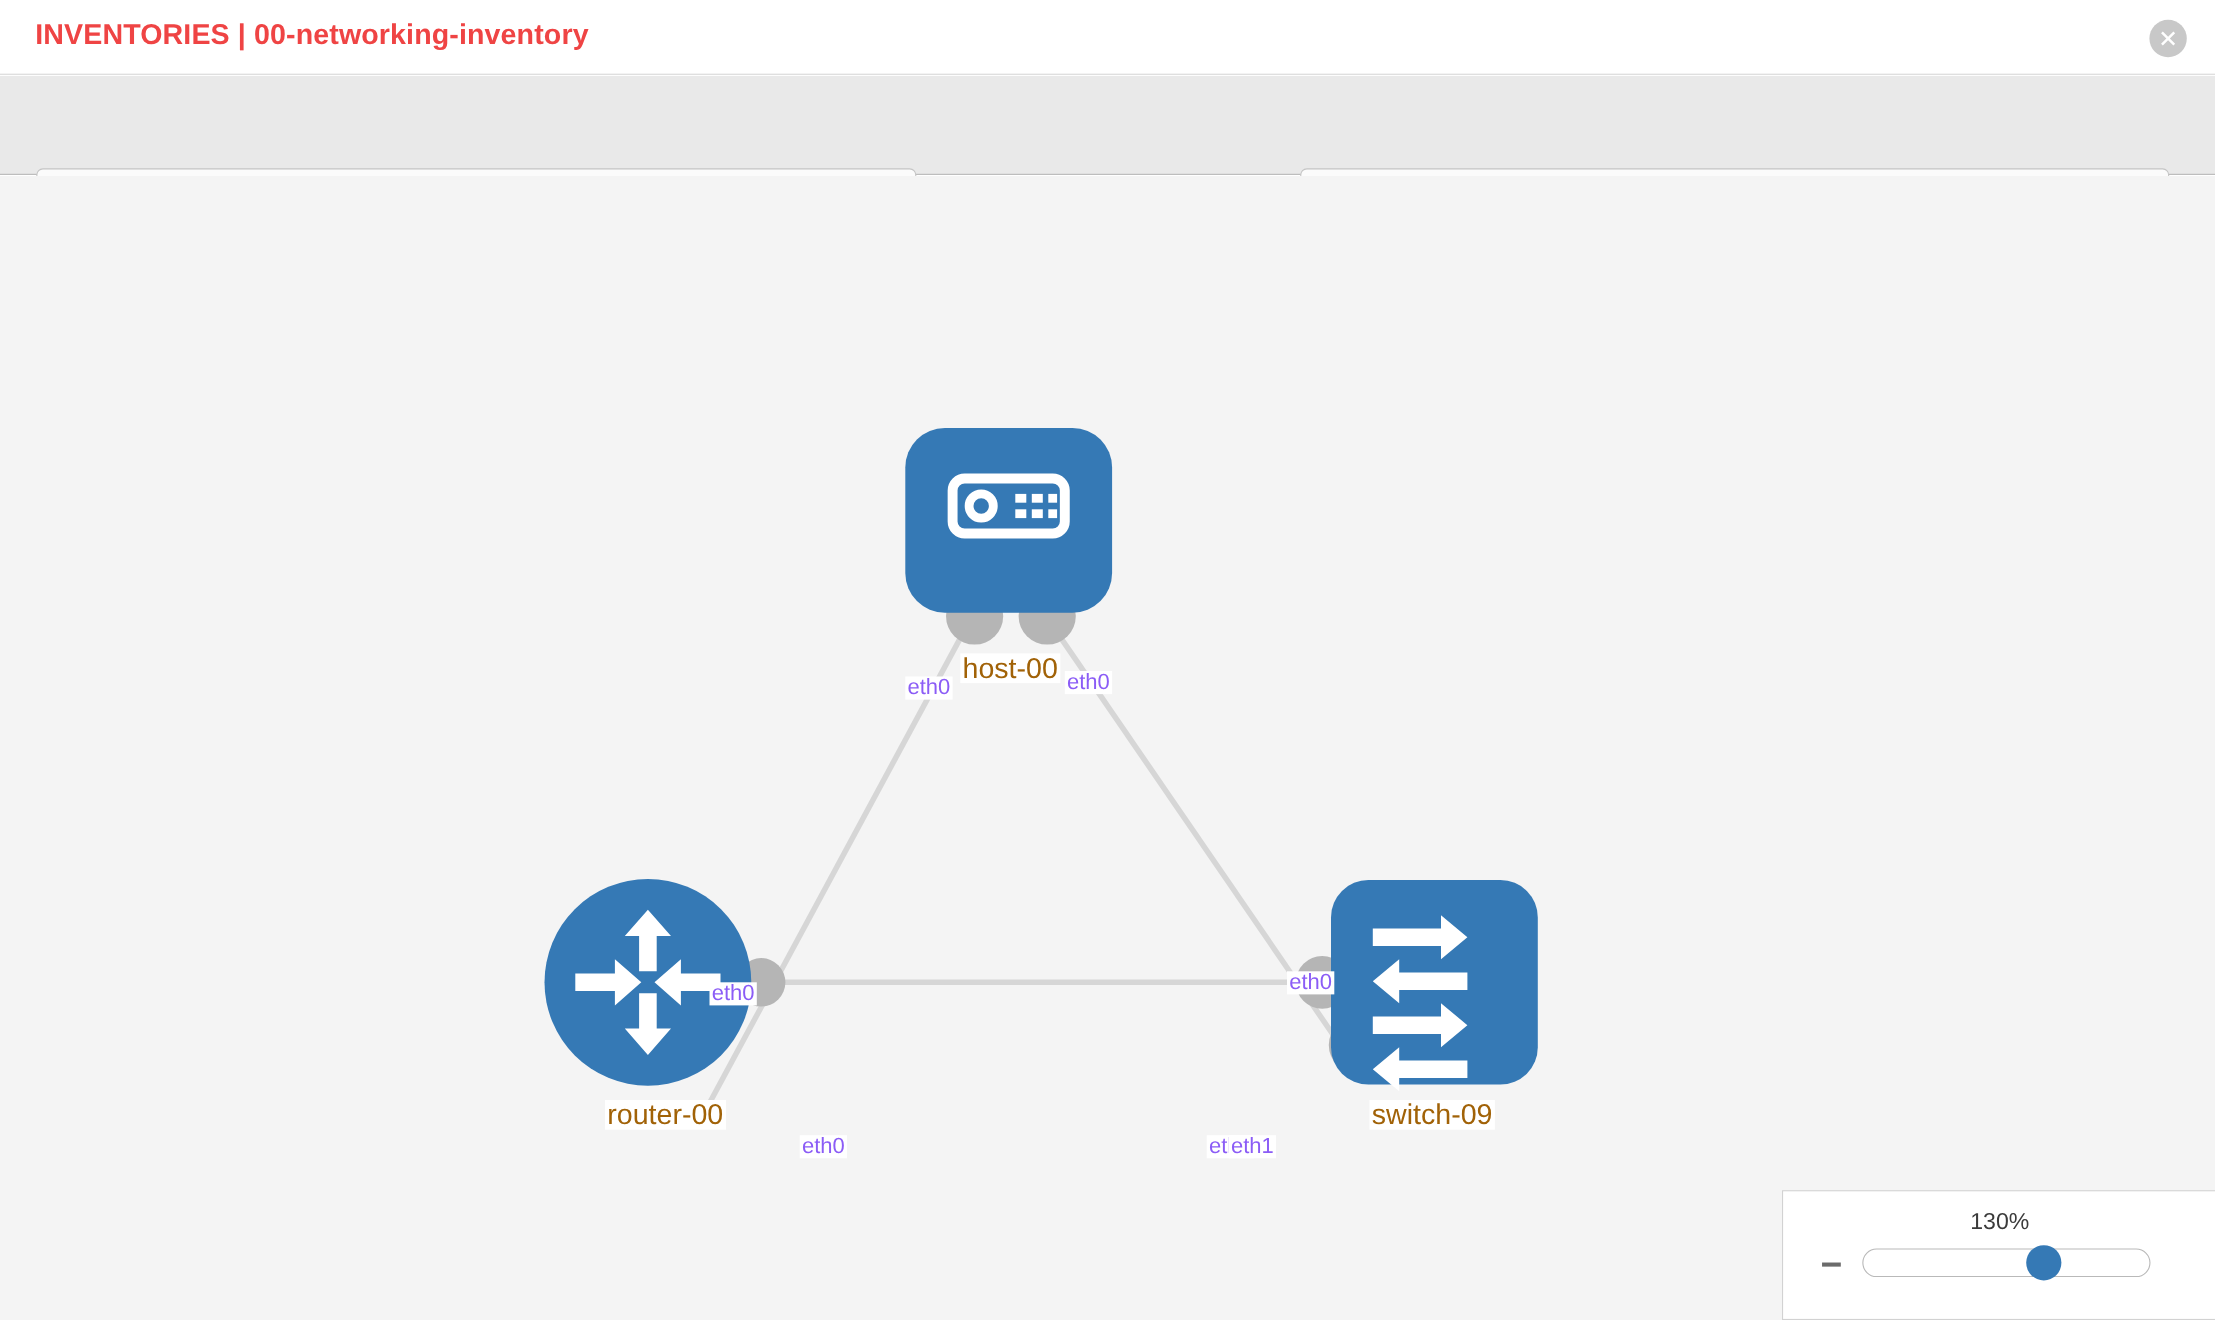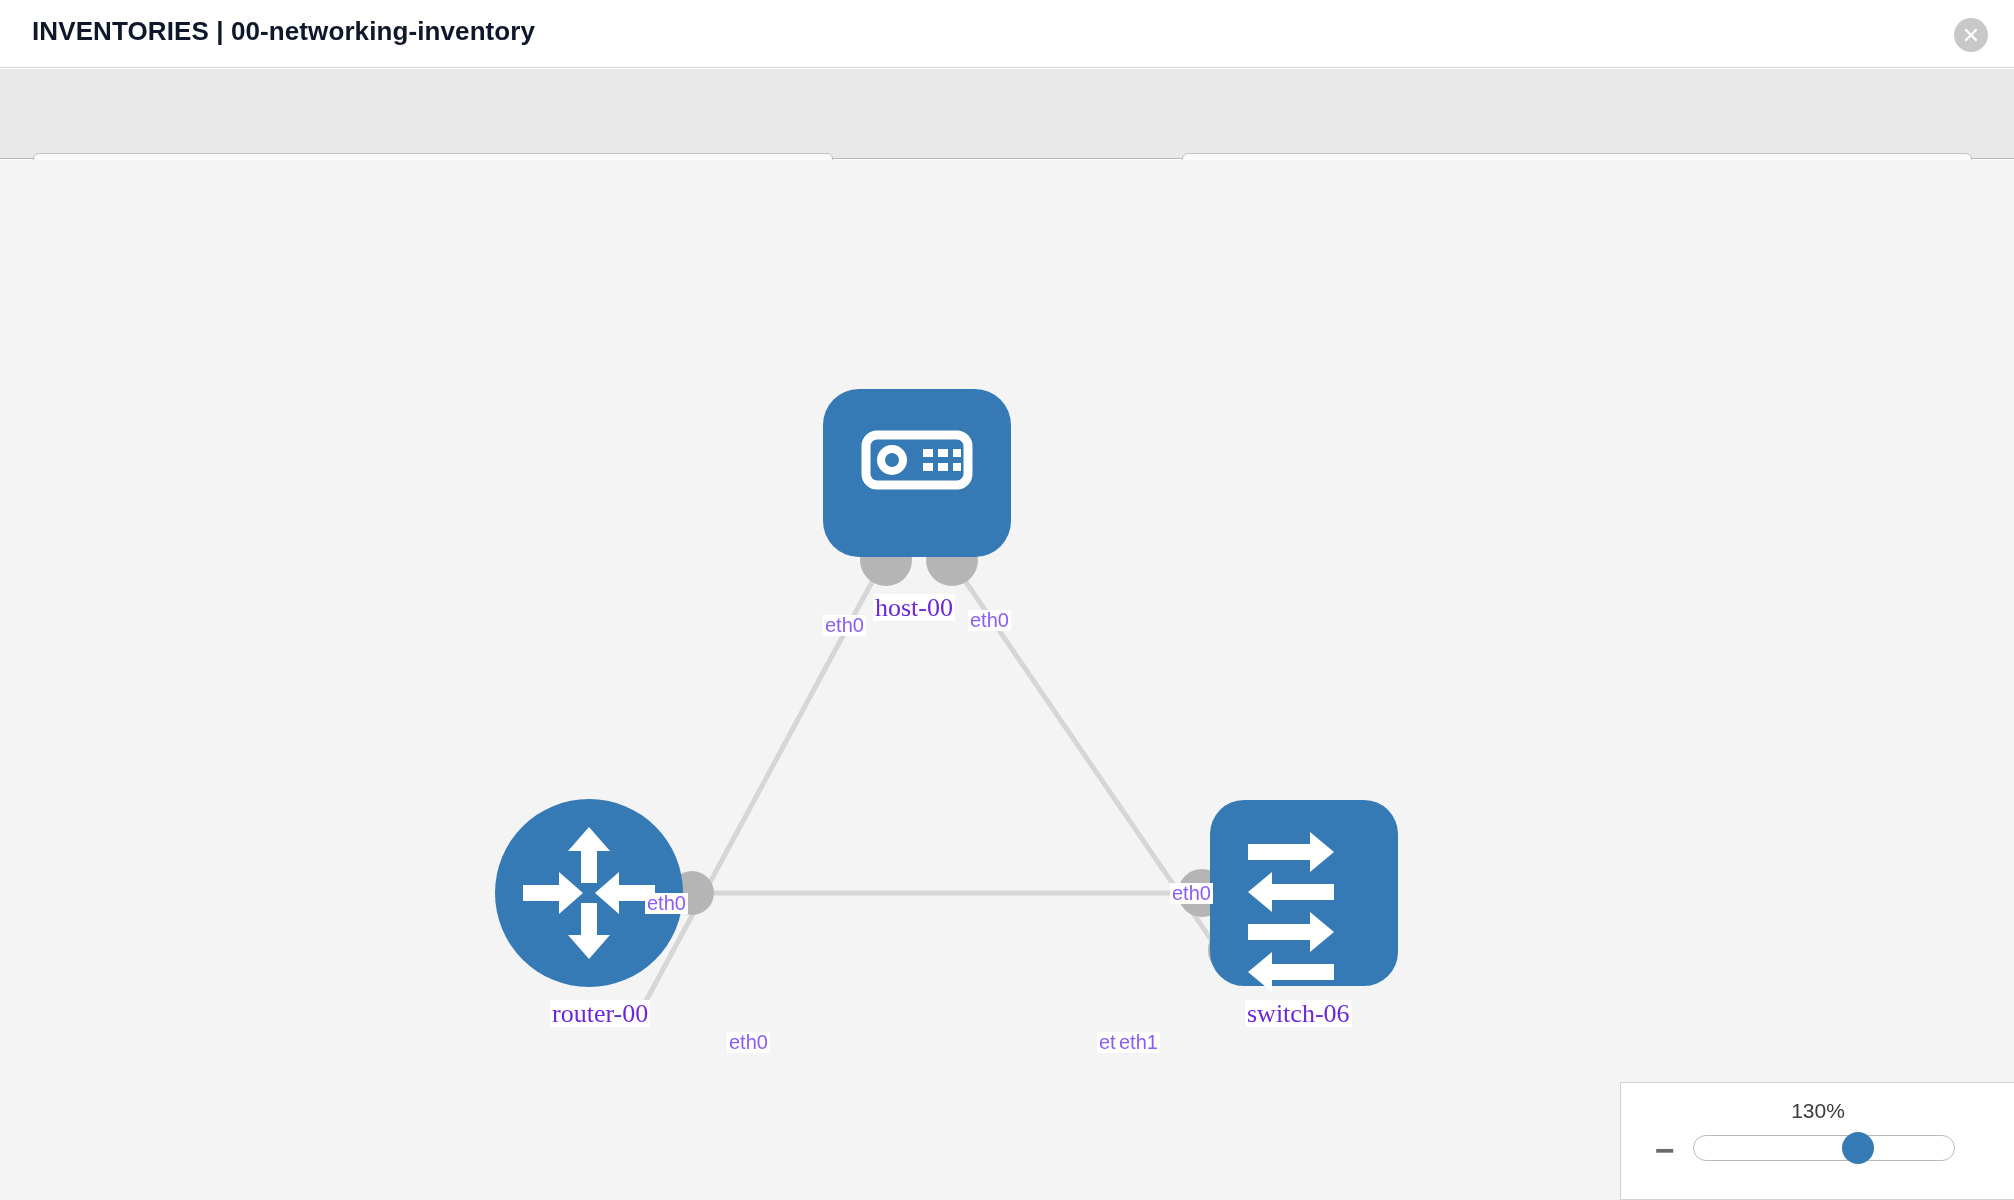--- a/index.html
+++ b/index.html
@@ -16,21 +16,21 @@
   
   .header {
     position: absolute; left: 0; top: 0;
     width: 2014px; height: 68px;
     background: #ffffff;
     border-bottom: 1px solid #d7d7d7;
   }
   .header-title {
     position: absolute; left: 32px; top: 16px;
     font-size: 26px; font-weight: bold;
-    color: #0f172a;
+    color: #ef4444;
     letter-spacing: 0.1px;
     white-space: nowrap;
   }
   .close-btn {
     position: absolute; right: 26px; top: 18px;
     width: 34px; height: 34px; border-radius: 50%;
     background: #c8c8c8;
     cursor: pointer;
   }
   .close-btn svg { position: absolute; left: 7px; top: 7px; }
@@ -89,26 +89,25 @@
     fill: #3579b5;
   }
   .node-shape-circle { fill: #3579b5; }
   .nub { fill: #b5b5b5; }
   .link-line { stroke: #d6d6d6; stroke-width: 5; }
   .node-icon { fill: #ffffff; }
 
   .node-label {
     position: absolute;
     font-size: 26px;
-    color: #6d28d9;
+    color: #a16207;
     background: #ffffff;
     white-space: nowrap;
     line-height: 1.05;
     padding: 0 2px;
-    font-family: Liberation Serif, serif;
   }
   .iface-label {
     position: absolute;
     font-size: 20px;
     color: #8b5cf6;
     background: #ffffff;
     white-space: nowrap;
     line-height: 1.05;
     padding: 0 2px;
   }
@@ -254,21 +253,21 @@
 
           <path d="M0 96 L62 96 L62 84 L86 104 L62 124 L62 112 L0 112 Z" fill="#ffffff"></path>
 
           <path d="M86 136 L24 136 L24 124 L0 144 L24 164 L24 152 L86 152 Z" fill="#ffffff"></path>
         </g>
       </g>
     </svg>
 
     <div class="node-label" style="left:873px; top:434px;">host-00</div>
     <div class="node-label" style="left:550px; top:840px;">router-00</div>
-    <div class="node-label" style="left:1245px; top:840px;">switch-06</div>
+    <div class="node-label" style="left:1245px; top:840px;">switch-09</div>
 
     <div class="iface-label" style="left:823px; top:455px;">eth0</div>
     <div class="iface-label" style="left:968px; top:450px;">eth0</div>
     <div class="iface-label" style="left:645px; top:733px;">eth0</div>
     <div class="iface-label" style="left:1170px; top:723px;">eth0</div>
     <div class="iface-label" style="left:727px; top:872px;">eth0</div>
     <div class="iface-label" style="left:1097px; top:872px;">eth0</div>
     <div class="iface-label" style="left:1117px; top:872px;">eth1</div>
   </div>
 

